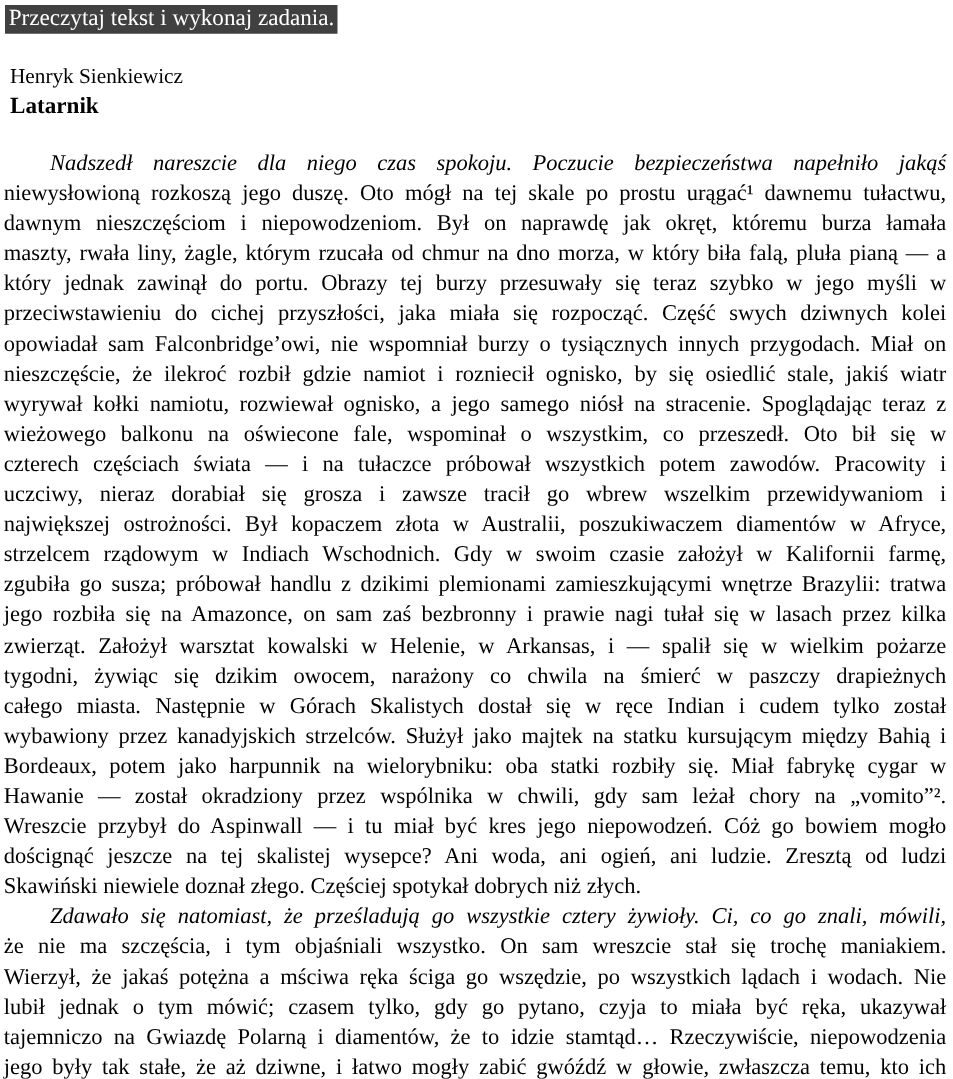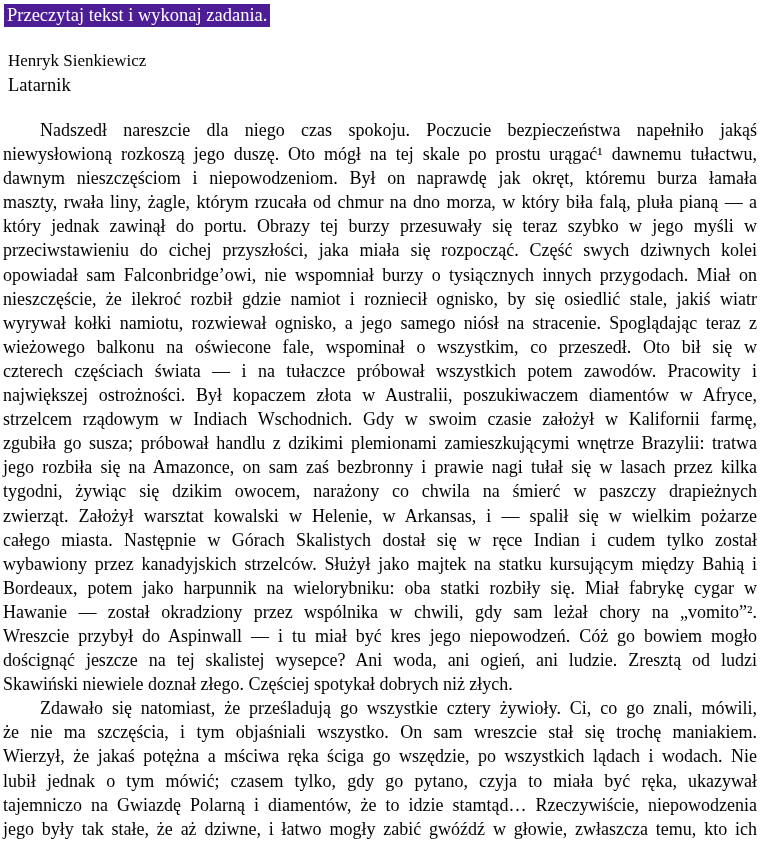--- a/index.html
+++ b/index.html
@@ -9,49 +9,50 @@
     overflow: hidden;
     background: #ffffff;
     color: #000000;
     font-family: "Liberation Serif", "DejaVu Serif", serif;
   }
   .instruction-wrap {
     margin: 4px 0 0 4px;
   }
   .instruction {
     display: inline-block;
-    background: #4c1d95;
+    background: #404040;
     color: #ffffff;
     font-size: 18.5px;
     line-height: 23px;
     padding: 0 3px;
   }
   .author {
     margin: 21px 0 0 8px;
     font-size: 17px;
     line-height: 25px;
   }
   .title {
     margin: 0 0 0 8px;
     font-size: 18.5px;
     line-height: 25px;
-    font-weight: normal;
+    font-weight: bold;
   }
   .textblock {
     margin: 20px 5px 0 3px;
     font-size: 18px;
     line-height: 24.1px;
   }
   .line {
     text-align: justify;
     text-align-last: justify;
     text-justify: inter-word;
   }
   .line.first {
     text-indent: 37px;
+    font-style: italic;
   }
   .line.plain {
     text-align-last: left;
   }
 </style>
 </head>
 <body>
 
 <div class="instruction-wrap">
   <span class="instruction">Przeczytaj tekst i wykonaj zadania.</span>
@@ -67,26 +68,27 @@
       <div class="line">niewysłowioną rozkoszą jego duszę. Oto mógł na tej skale po prostu urągać¹ dawnemu tułactwu,</div>
       <div class="line">dawnym nieszczęściom i niepowodzeniom. Był on naprawdę jak okręt, któremu burza łamała</div>
       <div class="line">maszty, rwała liny, żagle, którym rzucała od chmur na dno morza, w który biła falą, pluła pianą — a</div>
       <div class="line">który jednak zawinął do portu. Obrazy tej burzy przesuwały się teraz szybko w jego myśli w</div>
       <div class="line">przeciwstawieniu do cichej przyszłości, jaka miała się rozpocząć. Część swych dziwnych kolei</div>
       <div class="line">opowiadał sam Falconbridge’owi, nie wspomniał burzy o tysiącznych innych przygodach. Miał on</div>
       <div class="line">nieszczęście, że ilekroć rozbił gdzie namiot i rozniecił ognisko, by się osiedlić stale, jakiś wiatr</div>
       <div class="line">wyrywał kołki namiotu, rozwiewał ognisko, a jego samego niósł na stracenie. Spoglądając teraz z</div>
       <div class="line">wieżowego balkonu na oświecone fale, wspominał o wszystkim, co przeszedł. Oto bił się w</div>
       <div class="line">czterech częściach świata — i na tułaczce próbował wszystkich potem zawodów. Pracowity i</div>
+      <div class="line">uczciwy, nieraz dorabiał się grosza i zawsze tracił go wbrew wszelkim przewidywaniom i</div>
       <div class="line">największej ostrożności. Był kopaczem złota w Australii, poszukiwaczem diamentów w Afryce,</div>
       <div class="line">strzelcem rządowym w Indiach Wschodnich. Gdy w swoim czasie założył w Kalifornii farmę,</div>
       <div class="line">zgubiła go susza; próbował handlu z dzikimi plemionami zamieszkującymi wnętrze Brazylii: tratwa</div>
       <div class="line">jego rozbiła się na Amazonce, on sam zaś bezbronny i prawie nagi tułał się w lasach przez kilka</div>
+      <div class="line">zwierząt. Założył warsztat kowalski w Helenie, w Arkansas, i — spalił się w wielkim pożarze</div>
       <div class="line">tygodni, żywiąc się dzikim owocem, narażony co chwila na śmierć w paszczy drapieżnych</div>
-      <div class="line">zwierząt. Założył warsztat kowalski w Helenie, w Arkansas, i — spalił się w wielkim pożarze</div>
       <div class="line">całego miasta. Następnie w Górach Skalistych dostał się w ręce Indian i cudem tylko został</div>
       <div class="line">wybawiony przez kanadyjskich strzelców. Służył jako majtek na statku kursującym między Bahią i</div>
       <div class="line">Bordeaux, potem jako harpunnik na wielorybniku: oba statki rozbiły się. Miał fabrykę cygar w</div>
       <div class="line">Hawanie — został okradziony przez wspólnika w chwili, gdy sam leżał chory na „vomito”².</div>
       <div class="line">Wreszcie przybył do Aspinwall — i tu miał być kres jego niepowodzeń. Cóż go bowiem mogło</div>
       <div class="line">doścignąć jeszcze na tej skalistej wysepce? Ani woda, ani ogień, ani ludzie. Zresztą od ludzi</div>
       <div class="line plain">Skawiński niewiele doznał złego. Częściej spotykał dobrych niż złych.</div>
     </div>
     <div class="paragraph">
       <div class="line first">Zdawało się natomiast, że prześladują go wszystkie cztery żywioły. Ci, co go znali, mówili,</div>

